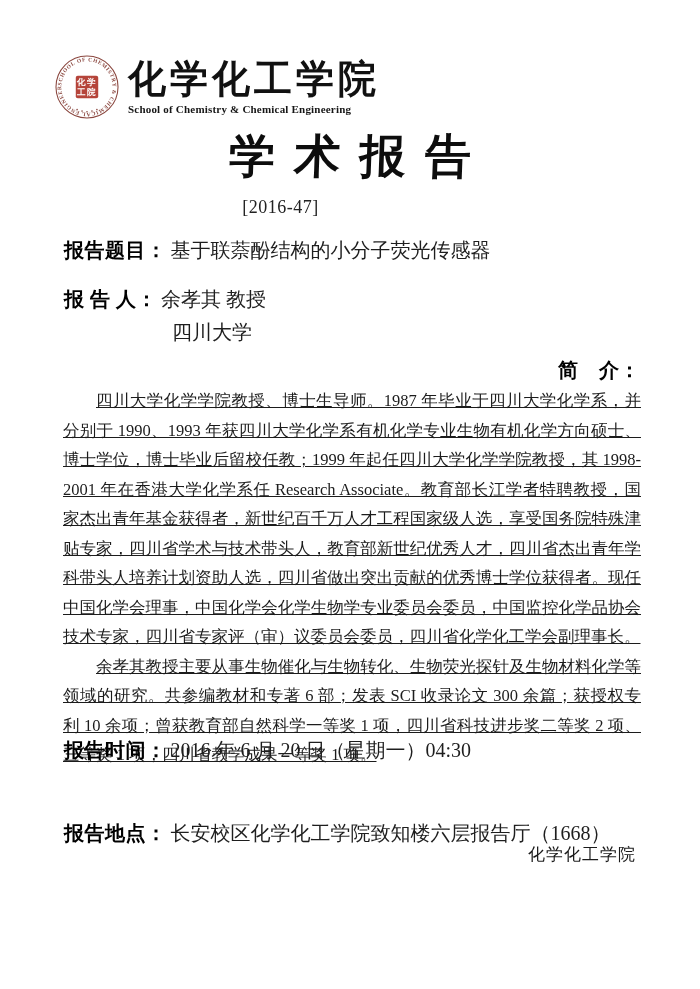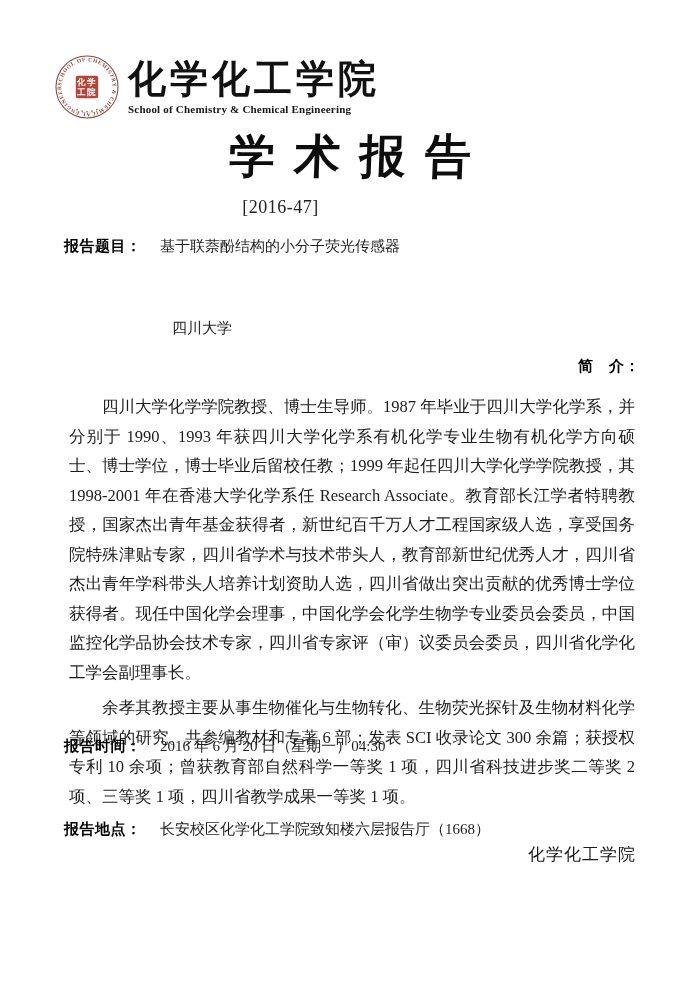--- a/index.html
+++ b/index.html
@@ -42,40 +42,40 @@
     font-size:46px;font-weight:900;color:#0d0d0d;
     letter-spacing:0.42em;margin-right:-0.42em;
     transform:skewX(-2deg);
   }
   .issue-wrap{
     position:absolute;top:197px;left:0;width:561px;
     text-align:center;
   }
   .issue-number{font-size:18px;color:#222;letter-spacing:0.5px;}
   
-  .field{position:absolute;left:64px;width:576px;font-size:15px;}
+  .field{position:absolute;left:64px;width:576px;font-size:20px;}
   .field .label{
     font-weight:bold;color:#000;
     display:inline-block;min-width:92px;
     letter-spacing:0.5px;
   }
   .field .value{color:#1e1e1e;margin-left:4px;}
   .row-topic{top:237px;}
   .row-speaker{top:286px;}
   .row-affil{top:319px;left:168px;width:480px;}
   .row-intro{top:357px;text-align:right;}
   .row-time{top:737px;}
   .row-venue{top:820px;}
   
   .intro-body{
     position:absolute;top:386px;left:63px;width:578px;
     font-size:16.5px;line-height:29.5px;
     text-align:justify;color:#1c1c1c;
   }
-  .intro-body p{margin:6px;text-indent:2em;}
+  .intro-body p{margin:0;text-indent:2em;text-decoration:underline;}
   
   .footer{
     position:absolute;top:843px;right:64px;
     text-align:center;font-size:17px;color:#1a1a1a;
   }
   .footer-org{letter-spacing:1px;}
   .footer-date{margin-top:17px;letter-spacing:0.5px;}
 </style>
 </head>
 <body>
@@ -113,20 +113,23 @@
   </div>
 
   <div class="issue-wrap">
     <span class="issue-number">[2016-47]</span>
   </div>
 
   <div class="field row-topic">
     <span class="label">报告题目：</span><span class="value">基于联萘酚结构的小分子荧光传感器</span>
   </div>
 
+  <div class="field row-speaker">
+    <span class="label">报 告 人：</span><span class="value">余孝其 教授</span>
+  </div>
 
   <div class="field row-affil">
     <span class="value">四川大学</span>
   </div>
 
   <div class="field row-intro">
     <span class="label">简　介：</span>
   </div>
 
   <div class="intro-body">

